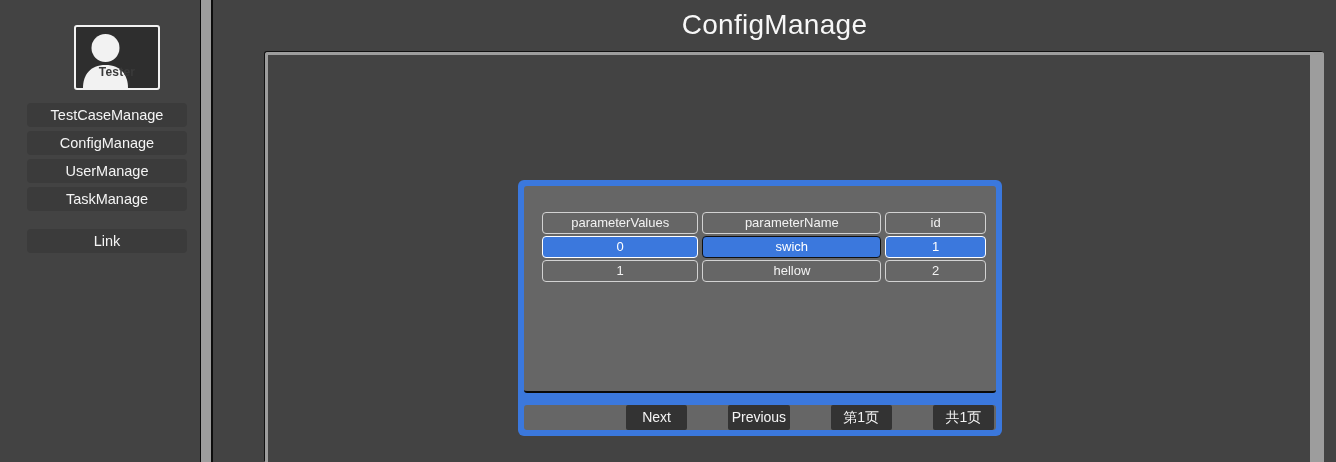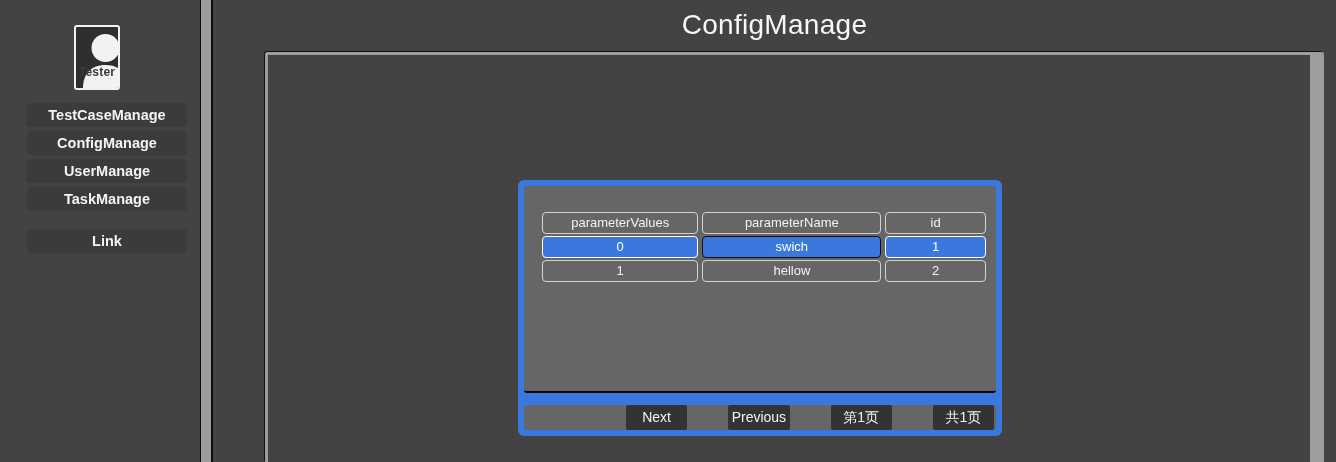--- a/index.html
+++ b/index.html
@@ -42,21 +42,21 @@
     left: 211px; top: 0;
     width: 2px;
     height: 462px;
     background: #0d0d0d;
   }
 
   
   #avatar {
     position: absolute;
     left: 74px; top: 25px;
-    width: 46px; height: 65px;
+    width: 86px; height: 65px;
     background: #2e2e2e;
     border: 2px solid #f2f2f2;
     border-radius: 3px;
     overflow: hidden;
   }
   #avatar svg { position: absolute; left: 0; top: 0; }
   #avatar-label {
     position: absolute;
     left: 0; right: 0;
     bottom: 9px;
@@ -78,21 +78,20 @@
     border: none;
     border-radius: 4px;
     color: #f4f4f4;
     font-size: 14.5px;
     font-family: "Liberation Sans", "DejaVu Sans", sans-serif;
     line-height: 24px;
     text-align: center;
     cursor: pointer;
     white-space: nowrap;
     overflow: hidden;
-    font-weight: bold;
   }
   .nav-btn:nth-of-type(1) { top: 103px; }
   .nav-btn:nth-of-type(2) { top: 131px; }
   .nav-btn:nth-of-type(3) { top: 159px; }
   .nav-btn:nth-of-type(4) { top: 187px; }
   .nav-btn:nth-of-type(5) { top: 229px; }
 
   
   #main {
     position: absolute;

